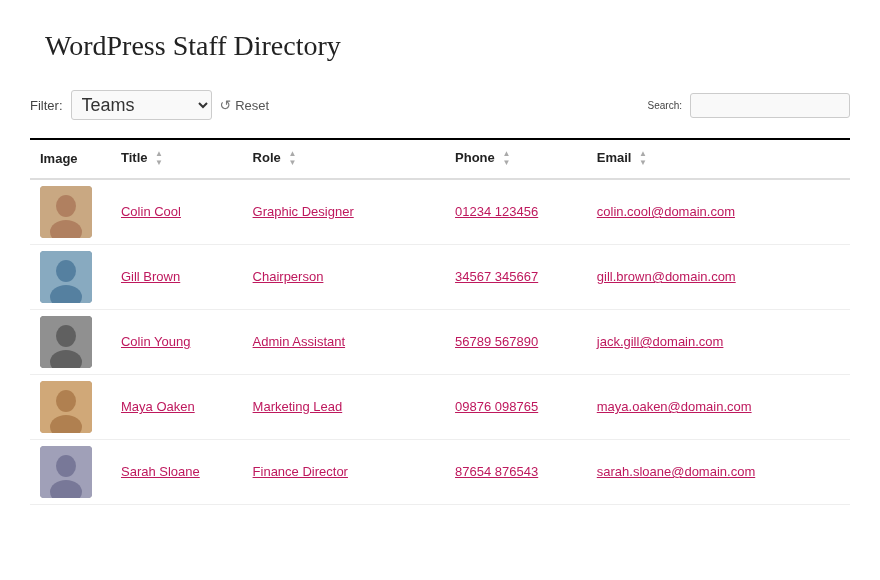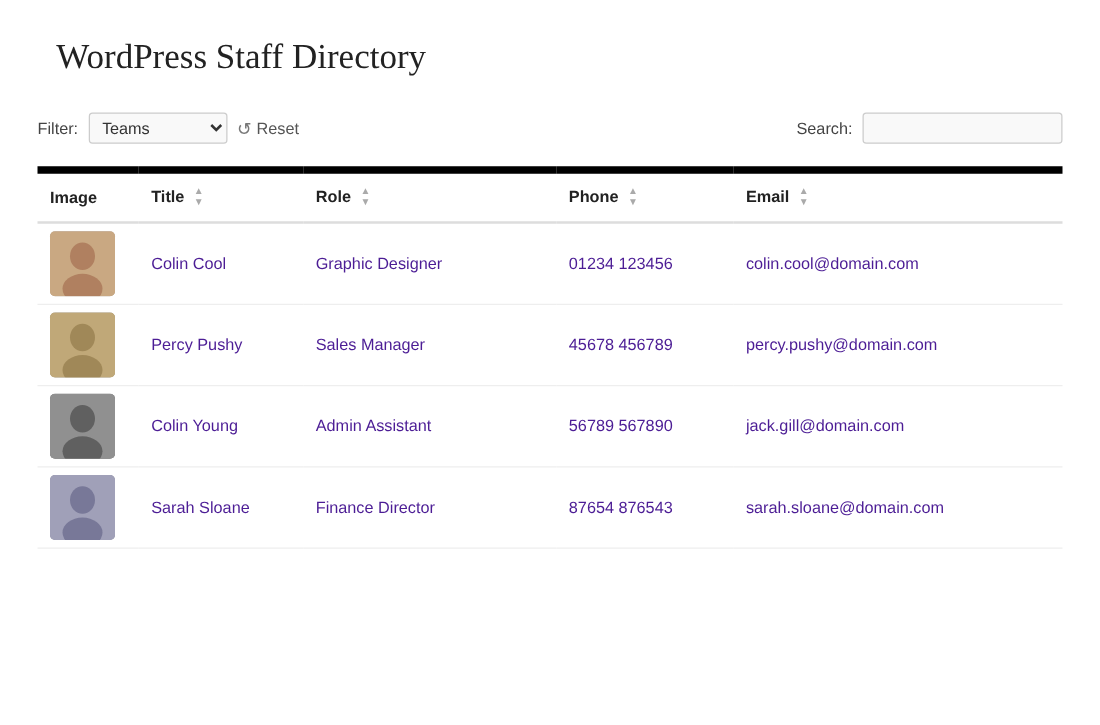--- a/index.html
+++ b/index.html
@@ -31,21 +31,21 @@
       display: flex;
       align-items: center;
       gap: 8px;
     }
     .filter-label {
       font-size: 13px;
       color: #444;
       font-family: Arial, sans-serif;
     }
     .filter-select {
-      font-size: 13px;
+      font-size: 18px;
       padding: 3px 6px;
       border: 1px solid #ccc;
       border-radius: 3px;
       background: #f9f9f9;
       color: #333;
       font-family: Arial, sans-serif;
       cursor: pointer;
     }
     .reset-btn {
       display: flex;
@@ -62,39 +62,39 @@
     .reset-icon {
       font-size: 14px;
       color: #777;
     }
     .search-group {
       display: flex;
       align-items: center;
       gap: 8px;
     }
     .search-label {
-      font-size: 13px;
+      font-size: 10px;
       color: #444;
       font-family: Arial, sans-serif;
     }
     .search-input {
       font-size: 13px;
       padding: 4px 8px;
       border: 1px solid #ccc;
       border-radius: 3px;
       width: 160px;
       font-family: Arial, sans-serif;
       background: #f9f9f9;
     }
     table {
       width: 100%;
       border-collapse: collapse;
     }
     thead tr {
-      border-top: 6px solid #000000;
+      border-top: 2px solid #000000;
       border-bottom: 2px solid #ddd;
     }
     th {
       text-align: left;
       padding: 10px 10px;
       font-size: 13px;
       font-weight: bold;
       font-family: Arial, sans-serif;
       color: #222;
       background: #fff;
@@ -112,22 +112,23 @@
       color: #aaa;
       line-height: 1.1;
     }
     tbody tr {
       border-bottom: 1px solid #eee;
     }
     td {
       padding: 6px 10px;
       font-size: 13px;
       font-family: Arial, sans-serif;
-      color: #4c1d95;
+      color: #be185d;
       vertical-align: middle;
+      text-decoration: underline;
     }
     .avatar {
       width: 52px;
       height: 52px;
       border-radius: 4px;
       overflow: hidden;
       background: #ccc;
       display: flex;
       align-items: center;
       justify-content: center;
@@ -204,50 +205,65 @@
     </svg>
           </div>
         </td>
         <td class="col-title">Colin Cool</td>
         <td class="col-role">Graphic Designer</td>
         <td class="col-phone">01234 123456</td>
         <td class="col-email">colin.cool@domain.com</td>
       </tr>
       <tr>
         <td class="col-image">
-          <div class="avatar av4">
-            <svg viewBox="0 0 52 52" xmlns="http://www.w3.org/2000/svg">
-      <rect width="52" height="52" fill="#c0a878"></rect>
-      <ellipse cx="26" cy="20" rx="10" ry="11" fill="#a08858"></ellipse>
-      <ellipse cx="26" cy="46" rx="16" ry="12" fill="#a08858"></ellipse>
-    </svg>
-          </div>
-        </td>
-        <td class="col-title">Percy Pushy</td>
-        <td class="col-role">Sales Manager</td>
-        <td class="col-phone">45678 456789</td>
-        <td class="col-email">percy.pushy@domain.com</td>
+          <div class="avatar av3">
+            <svg viewBox="0 0 52 52" xmlns="http://www.w3.org/2000/svg">
+      <rect width="52" height="52" fill="#88aac0"></rect>
+      <ellipse cx="26" cy="20" rx="10" ry="11" fill="#5580a0"></ellipse>
+      <ellipse cx="26" cy="46" rx="16" ry="12" fill="#5580a0"></ellipse>
+    </svg>
+          </div>
+        </td>
+        <td class="col-title">Gill Brown</td>
+        <td class="col-role">Chairperson</td>
+        <td class="col-phone">34567 345667</td>
+        <td class="col-email">gill.brown@domain.com</td>
       </tr>
       <tr>
         <td class="col-image">
           <div class="avatar av5">
             <svg viewBox="0 0 52 52" xmlns="http://www.w3.org/2000/svg">
       <rect width="52" height="52" fill="#909090"></rect>
       <ellipse cx="26" cy="20" rx="10" ry="11" fill="#606060"></ellipse>
       <ellipse cx="26" cy="46" rx="16" ry="12" fill="#606060"></ellipse>
     </svg>
           </div>
         </td>
         <td class="col-title">Colin Young</td>
         <td class="col-role">Admin Assistant</td>
         <td class="col-phone">56789 567890</td>
         <td class="col-email">jack.gill@domain.com</td>
       </tr>
       <tr>
         <td class="col-image">
+          <div class="avatar av6">
+            <svg viewBox="0 0 52 52" xmlns="http://www.w3.org/2000/svg">
+      <rect width="52" height="52" fill="#d0a878"></rect>
+      <ellipse cx="26" cy="20" rx="10" ry="11" fill="#b08050"></ellipse>
+      <ellipse cx="26" cy="46" rx="16" ry="12" fill="#b08050"></ellipse>
+    </svg>
+          </div>
+        </td>
+        <td class="col-title">Maya Oaken</td>
+        <td class="col-role">Marketing Lead</td>
+        <td class="col-phone">09876 098765</td>
+        <td class="col-email">maya.oaken@domain.com</td>
+      </tr>
+      <tr>
+        <td class="col-image">
           <div class="avatar av7">
             <svg viewBox="0 0 52 52" xmlns="http://www.w3.org/2000/svg">
       <rect width="52" height="52" fill="#a0a0b8"></rect>
       <ellipse cx="26" cy="20" rx="10" ry="11" fill="#787898"></ellipse>
       <ellipse cx="26" cy="46" rx="16" ry="12" fill="#787898"></ellipse>
     </svg>
           </div>
         </td>
         <td class="col-title">Sarah Sloane</td>
         <td class="col-role">Finance Director</td>

